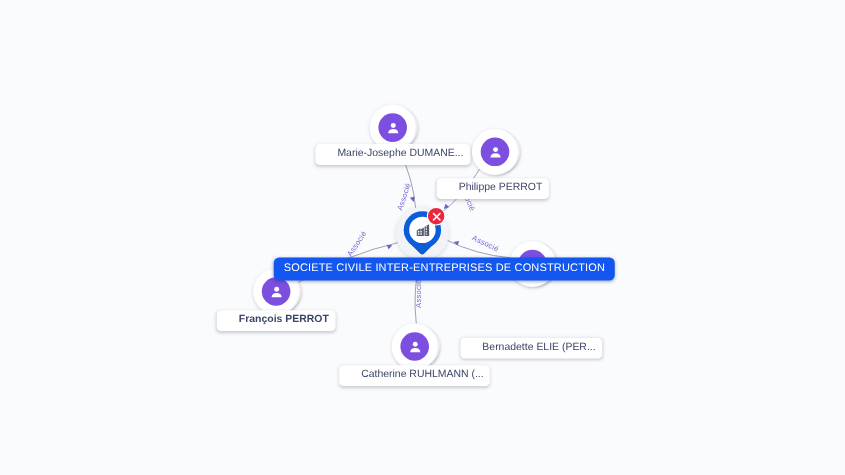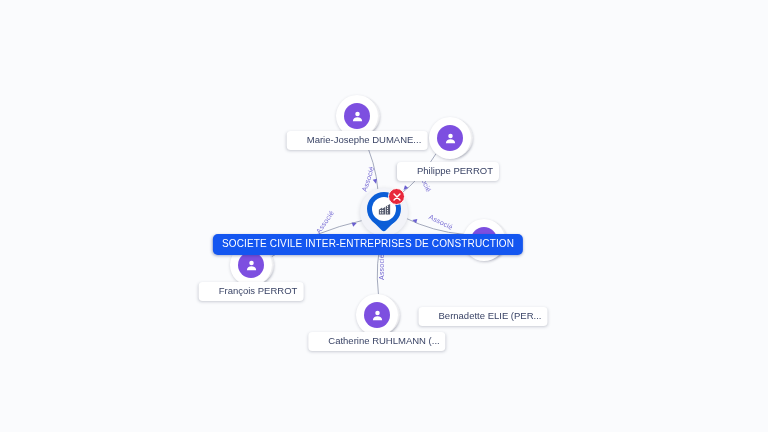--- a/index.html
+++ b/index.html
@@ -217,21 +217,21 @@
           <div class="stack-c s2"></div>
           <div class="stack-c s1"></div>
           <div class="avatar-circle">
             <svg width="15" height="15" viewBox="0 0 24 24" fill="#ffffff">
               <circle cx="12" cy="8" r="3.6"></circle>
               <path d="M4.6 19.4c0-4.1 3.3-6.2 7.4-6.2s7.4 2.1 7.4 6.2z"></path>
             </svg>
           </div>
         </div>
       </div>
-      <div class="node-label" style="left: 251px; top: 282px;">François PERROT</div>
+      <div class="node-label" style="left: 251px; top: 282px; font-weight: bold;">François PERROT</div>
     </div>
 
   <div id="company-node" style="left: 384px; top: 212px;">
     <div class="company-halo"></div>
     <div class="pin">
       <div class="pin-tip"></div>
       <div class="pin-body"></div>
       <div class="pin-inner">
         <svg width="15" height="15" viewBox="0 0 24 24" fill="#555b6e">
           <path d="M3 20V12.2l5.2-3.4V11l5.1-3.3V20H3zm1.6-1.6h2.1v-2.2H4.6v2.2zm0-3.6h2.1v-2.2H4.6v2.2zm3.6 3.6h2.1v-2.2H8.2v2.2zm0-3.6h2.1v-2.2H8.2v2.2z"></path>
@@ -239,14 +239,14 @@
         </svg>
       </div>
       <div class="close-badge">
         <svg width="8" height="8" viewBox="0 0 10 10">
           <path d="M1.3 1.3 L8.7 8.7 M8.7 1.3 L1.3 8.7" stroke="#ffffff" stroke-width="1.8" stroke-linecap="round"></path>
         </svg>
       </div>
     </div>
   </div>
 
-<div id="company-label" style="left: 368px; top: 234px;">SOCIETE CIVILE INTER-ENTREPRISES DE CONSTRUCTION</div>
+<div id="company-label" style="left: 404px; top: 234px;">SOCIETE CIVILE INTER-ENTREPRISES DE CONSTRUCTION</div>
   </div>
 
 </body></html>

